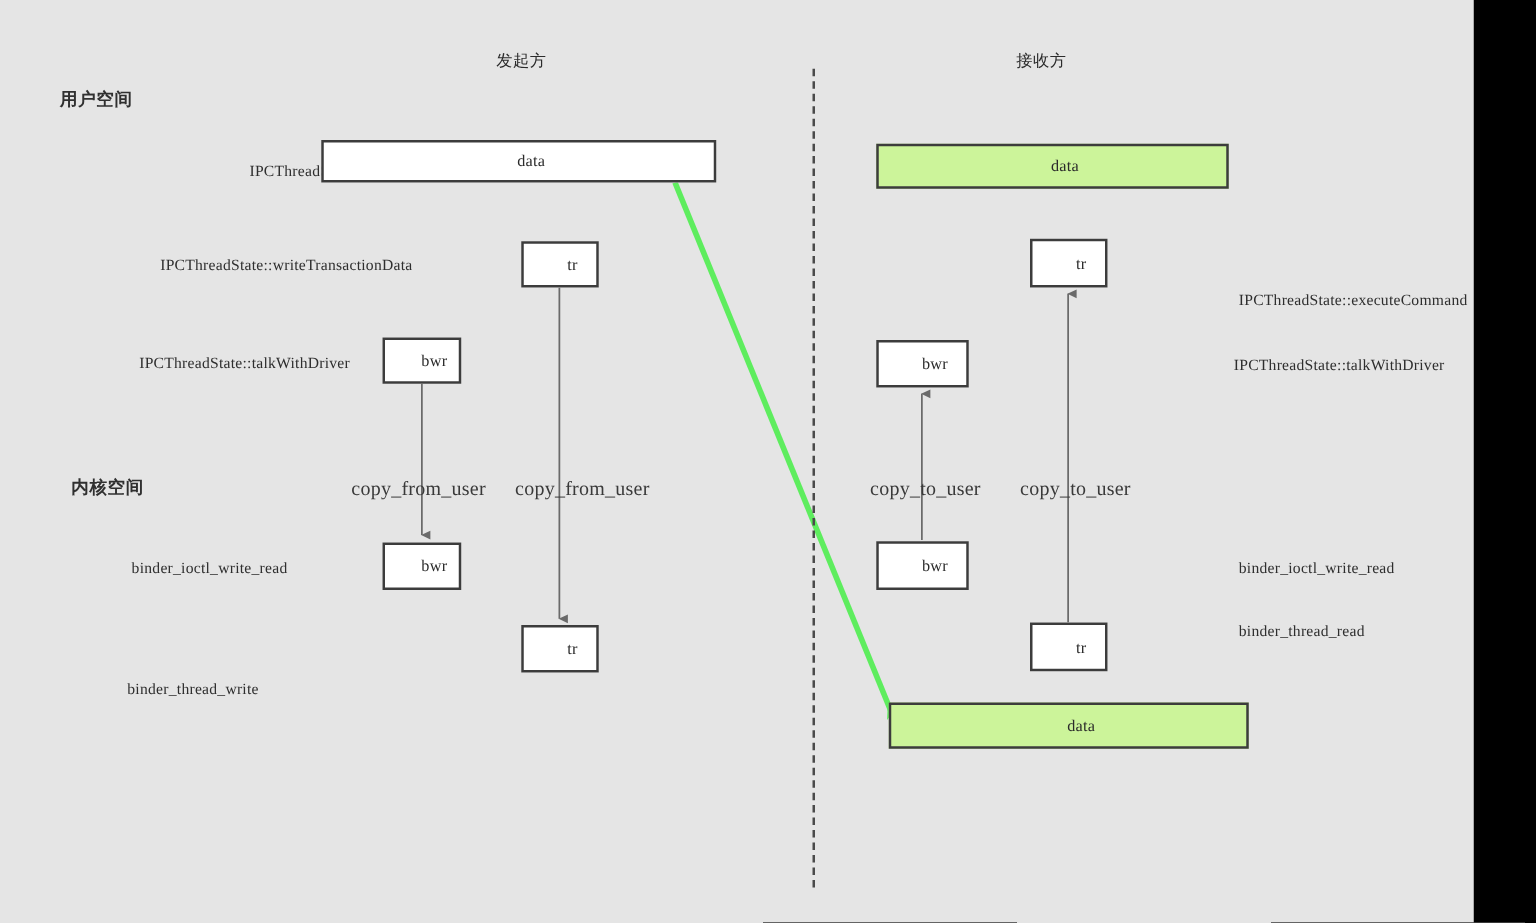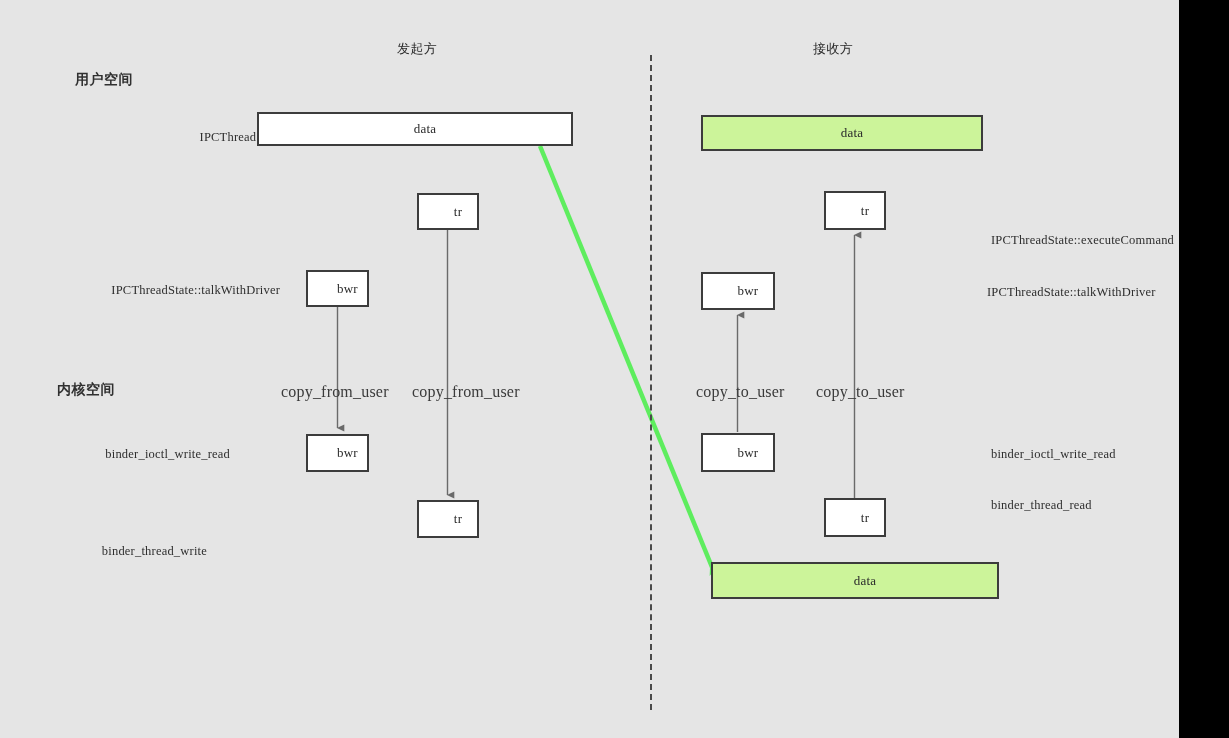--- a/index.html
+++ b/index.html
@@ -113,24 +113,25 @@
     <line x1="854.5" y1="498" x2="854.5" y2="235" stroke="#6a6a6a" stroke-width="1.4" marker-end="url(#arrow-up)"></line>
 
     <line x1="540" y1="146" x2="714" y2="572" stroke="#5eed5e" stroke-width="4.5" marker-end="url(#arrow-green)"></line>
   </svg>
 
   <div class="divider" style="left:650px; top:55px; height:655px;"></div>
 
   <div class="col-title" style="left:397px; top:40px;">发起方</div>
   <div class="col-title" style="left:813px; top:40px;">接收方</div>
 
-  <div class="section-label" style="left:75px; top:71px;">用户空间</div>
+  <div class="section-label" style="left:48px; top:71px;">用户空间</div>
   <div class="section-label" style="left:57px; top:381px;">内核空间</div>
 
   <div class="fn-label right-align" style="left:30px; top:130px; width:300px;">IPCThreadState::transact</div>
+  <div class="fn-label right-align" style="left:30px; top:205px; width:300px;">IPCThreadState::writeTransactionData</div>
   <div class="fn-label right-align" style="left:30px; top:283px; width:250px;">IPCThreadState::talkWithDriver</div>
   <div class="fn-label right-align" style="left:30px; top:447px; width:200px;">binder_ioctl_write_read</div>
   <div class="fn-label right-align" style="left:30px; top:544px; width:177px;">binder_thread_write</div>
 
   <div class="fn-label left-align" style="left:991px; top:205px; width:230px;margin-top:28px;">IPCThreadState::executeCommand</div>
   <div class="fn-label left-align" style="left:987px; top:285px; width:200px;">IPCThreadState::talkWithDriver</div>
   <div class="fn-label left-align" style="left:991px; top:447px; width:200px;">binder_ioctl_write_read</div>
   <div class="fn-label left-align" style="left:991px; top:498px; width:200px;">binder_thread_read</div>
 
   <div class="edge-label" style="left:281px; top:383px;">copy_from_user</div>

